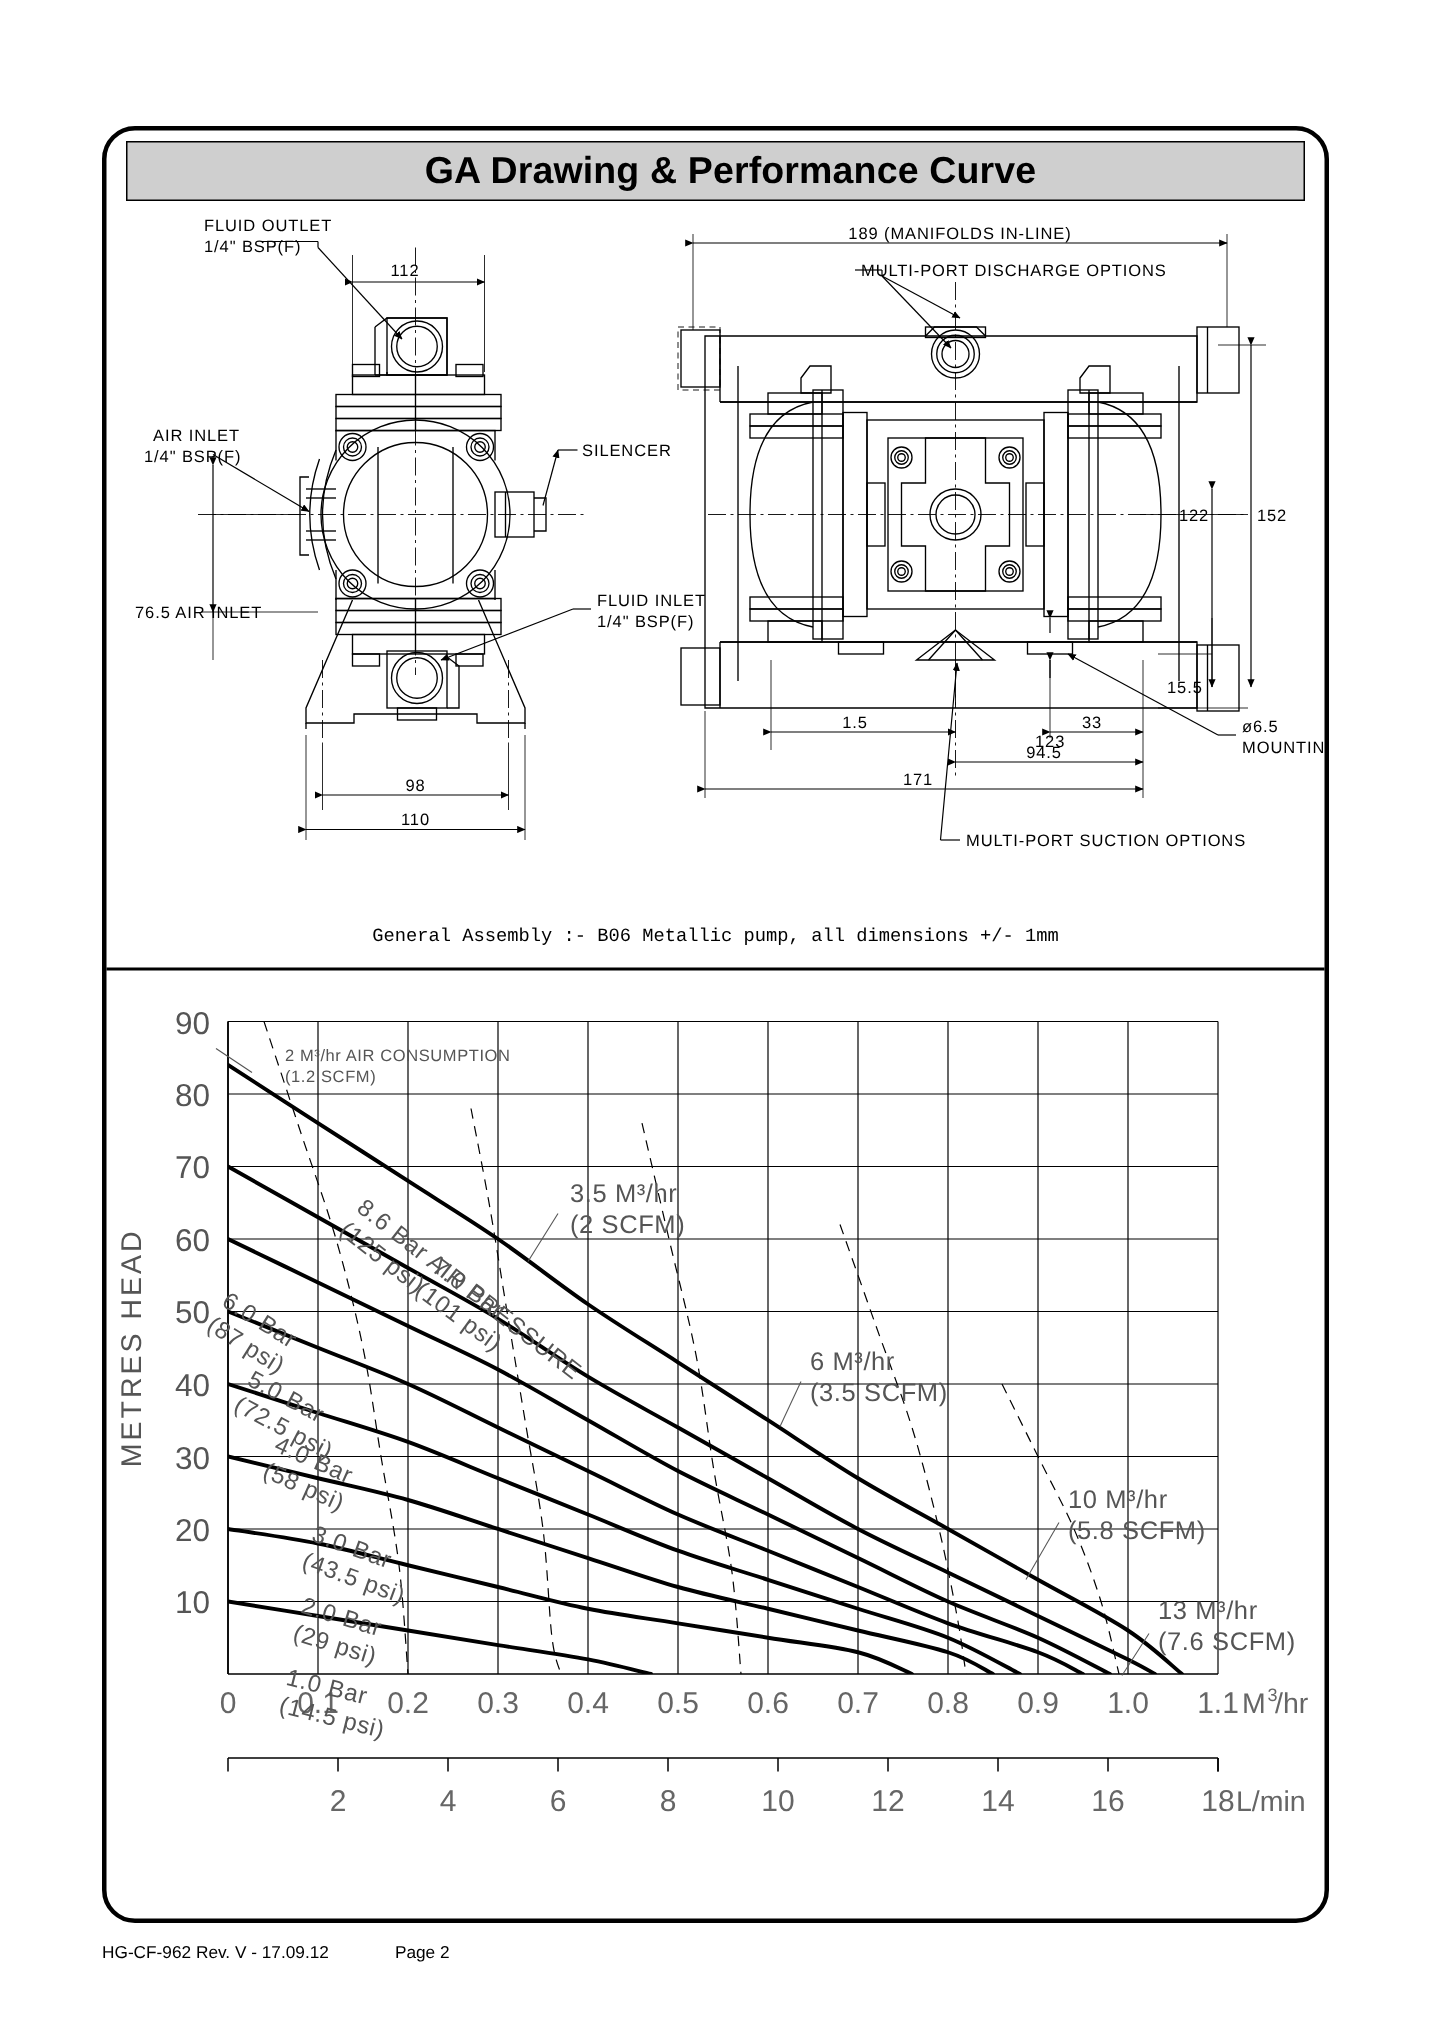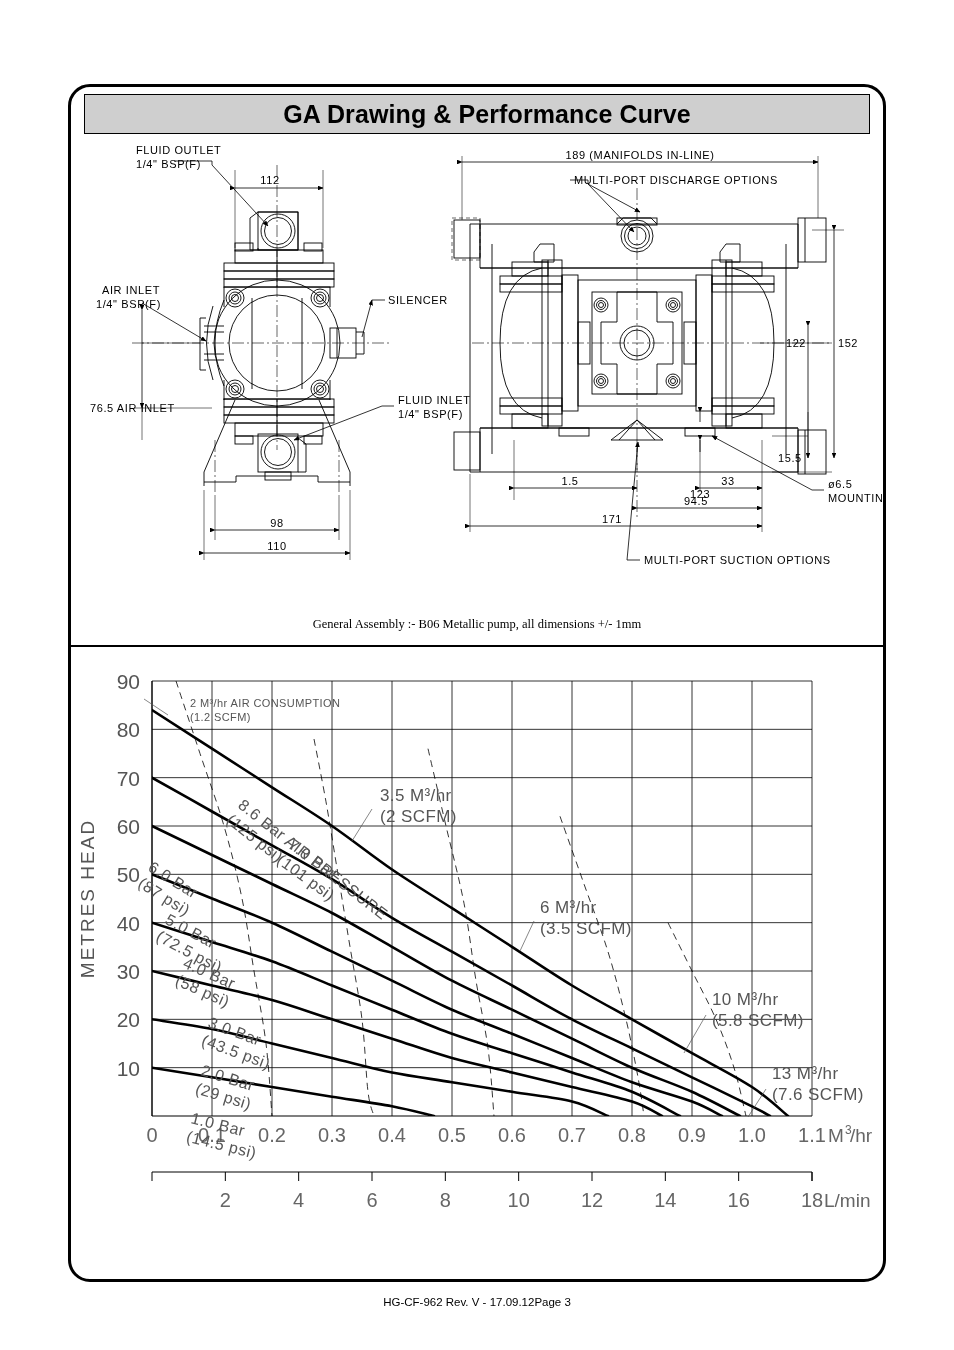--- a/index.html
+++ b/index.html
@@ -16,31 +16,31 @@
       background:#cfcfcf;border:1.5px solid #000;box-sizing:border-box;
       display:flex;align-items:center;justify-content:center;}
   .title-band span{font-size:25px;font-weight:bold;letter-spacing:.1px;
       font-family:"Liberation Sans",sans-serif;margin-left:20px;}
 
   
   .draw{position:absolute;left:72px;top:140px;width:895px;height:500px;}
   .draw svg{display:block;}
 
   .cap{position:absolute;width:818px;left:68px;text-align:center;
-       font-size:12.5px;font-family:Liberation Serif, serif;}
+       font-size:12.5px;font-family:Liberation Mono, monospace;}
   .cap1{top:617px;}
   .cap2{top:1232px;font-size:10.5px;}
 
   
   .chart{position:absolute;left:72px;top:655px;width:812px;height:570px;}
   .chart svg{display:block;}
 
   
   .footer{position:absolute;left:68px;top:1296px;width:818px;
-          display:flex;justify-content:center;font-size:11.5px;}
+          display:flex;justify-content:flex-start;font-size:11.5px;gap:44px;}
   .footer span{font-family:"Liberation Sans",sans-serif;}
 </style>
 </head>
 <body>
 
 <div class="page">
 
   <div class="frame"></div>
   <div class="frame-divider"></div>
 
@@ -476,16 +476,16 @@
         <text x="640" y="371" font-size="17" fill="#555" letter-spacing="0.4">(5.8 SCFM)</text>
         <line x1="694" y1="434" x2="676" y2="462" stroke="#555" stroke-width="0.7"></line>
         <text x="700" y="424" font-size="17" fill="#555" letter-spacing="0.4">13 M³/hr</text>
         <text x="700" y="445" font-size="17" fill="#555" letter-spacing="0.4">(7.6 SCFM)</text>
       </svg>
   </div>
 
 
   <div class="footer">
     <span>HG-CF-962 Rev. V - 17.09.12</span>
-    <span>Page 3</span>
+    <span>Page 2</span>
   </div>
 
 </div>
 
 </body></html>

